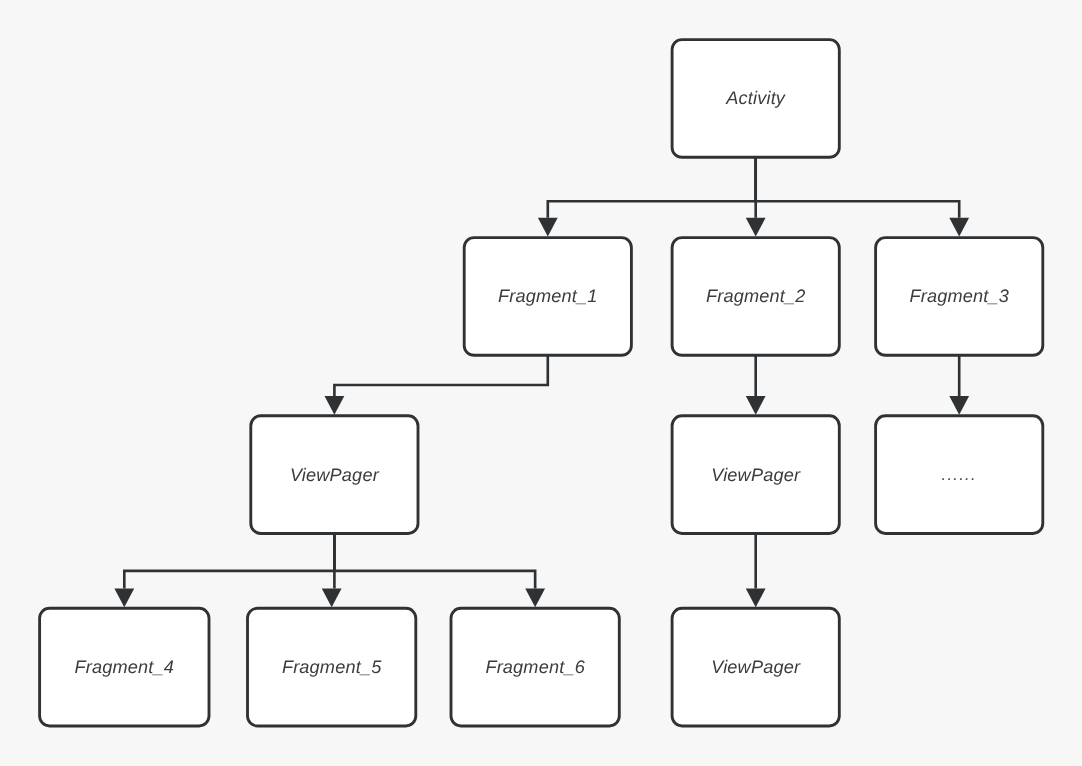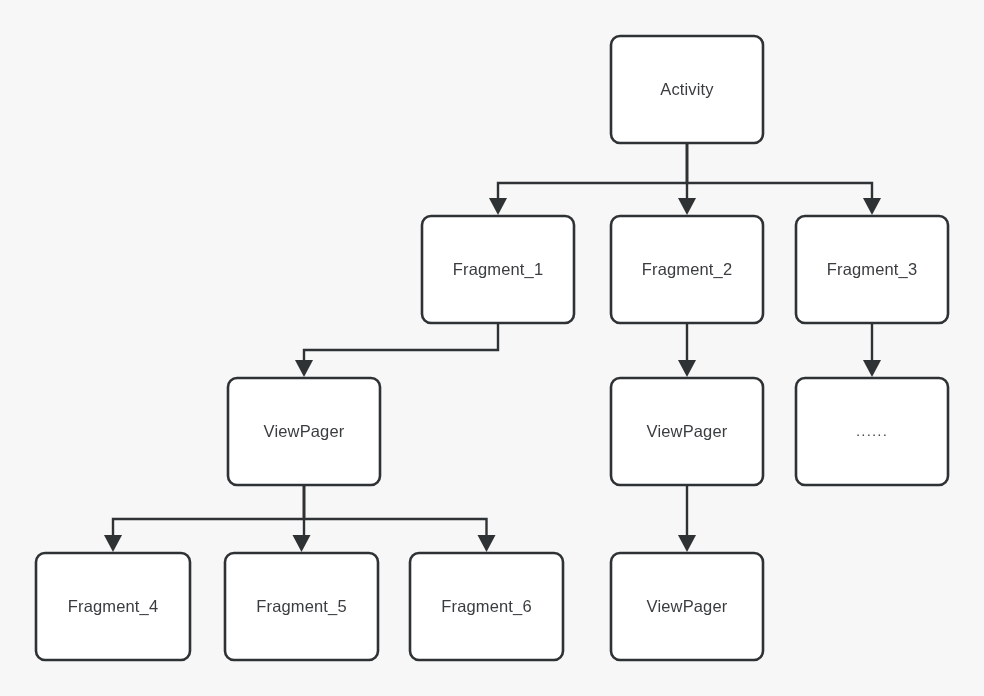--- a/index.html
+++ b/index.html
@@ -12,20 +12,21 @@
     height: 696px;
     background: #f7f7f7;
     font-family: "Liberation Sans", sans-serif;
     overflow: hidden;
   }
   #diagram-root {
     position: relative;
     width: 984px;
     height: 696px;
     background: #f7f7f7;
+    font-style: italic;
   }
   svg#flow-svg {
     display: block;
     width: 984px;
     height: 696px;
   }
   .node-box {
     fill: #ffffff;
     stroke: #2f3234;
     stroke-width: 2.6;

